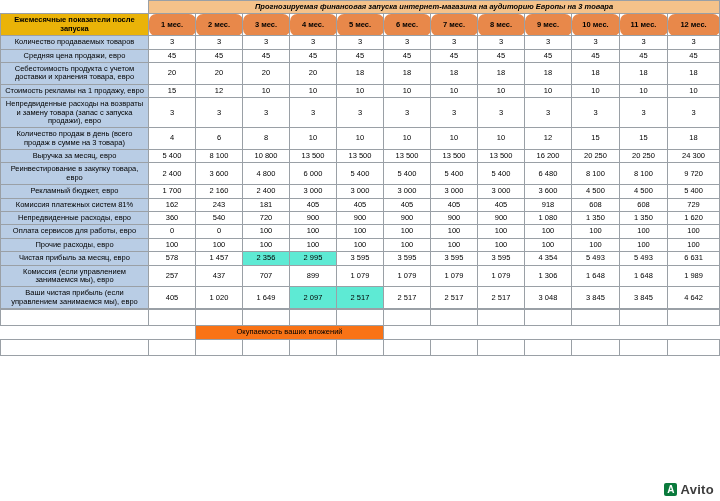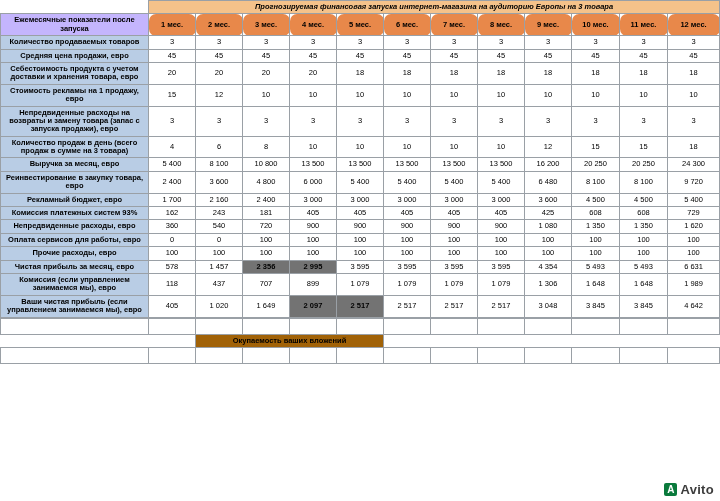--- a/index.html
+++ b/index.html
@@ -41,45 +41,45 @@
     font-size:8.4px;
     padding:5px 4px;
     text-align:center;
     font-style:italic;
   }
   .blank{
     background:#ffffff;
     border:none !important;
   }
   .hdr-label{
-    background:#c4b5fd;
+    background:#eab308;
     font-weight:bold;
     font-size:7.5px;
     text-align:center;
     padding:4px 3px;
   }
   .hdr-month{
     background:#e8884a;
     font-weight:bold;
     font-size:8px;
     text-align:center;
     border-radius:7px;
   }
   .rowlabel{
     background:#b9cde5;
-    font-weight:bold;
+    font-weight:normal;
     text-align:left;
     padding:3px 4px;
     font-size:7.3px;
   }
   .cell{background:#ffffff;}
-  .hl{background:#737373;font-weight:bold;}
+  .hl{background:#5eead4;font-weight:normal;}
   .footer-note{
-    background:#a16207;
-    font-weight:bold;
+    background:#f97316;
+    font-weight:normal;
     font-size:8px;
     border:1px solid #cc3300;
     text-align:center;
     padding:4px 3px;
   }
   .empty-row td{
     border:1px solid #d6d9dc;
     background:#ffffff;
     height:11px;
   }
@@ -275,30 +275,30 @@
           <td class="cell">3 000</td>
           <td class="cell">3 000</td>
           <td class="cell">3 000</td>
           <td class="cell">3 000</td>
           <td class="cell">3 600</td>
           <td class="cell">4 500</td>
           <td class="cell">4 500</td>
           <td class="cell">5 400</td>
         </tr>
         <tr>
-          <td class="rowlabel">Комиссия платежных систем 93%</td>
+          <td class="rowlabel">Комиссия платежных систем 81%</td>
           <td class="cell">162</td>
           <td class="cell">243</td>
           <td class="cell">181</td>
           <td class="cell">405</td>
           <td class="cell">405</td>
           <td class="cell">405</td>
           <td class="cell">405</td>
           <td class="cell">405</td>
-          <td class="cell">425</td>
+          <td class="cell">918</td>
           <td class="cell">608</td>
           <td class="cell">608</td>
           <td class="cell">729</td>
         </tr>
         <tr>
           <td class="rowlabel">Непредвиденные расходы, евро</td>
           <td class="cell">360</td>
           <td class="cell">540</td>
           <td class="cell">720</td>
           <td class="cell">900</td>
@@ -351,21 +351,21 @@
           <td class="cell">3 595</td>
           <td class="cell">3 595</td>
           <td class="cell">3 595</td>
           <td class="cell">4 354</td>
           <td class="cell">5 493</td>
           <td class="cell">5 493</td>
           <td class="cell">6 631</td>
         </tr>
         <tr>
           <td class="rowlabel">Комиссия (если управлением занимаемся мы), евро</td>
-          <td class="cell">118</td>
+          <td class="cell">257</td>
           <td class="cell">437</td>
           <td class="cell">707</td>
           <td class="cell">899</td>
           <td class="cell">1 079</td>
           <td class="cell">1 079</td>
           <td class="cell">1 079</td>
           <td class="cell">1 079</td>
           <td class="cell">1 306</td>
           <td class="cell">1 648</td>
           <td class="cell">1 648</td>

